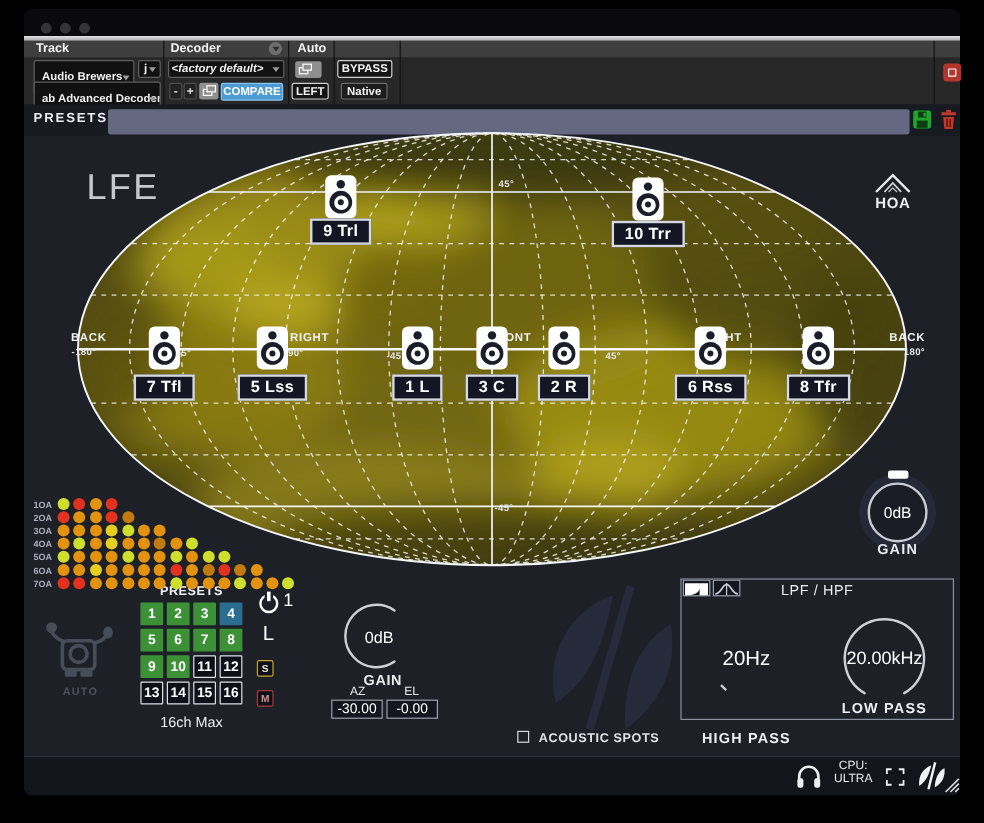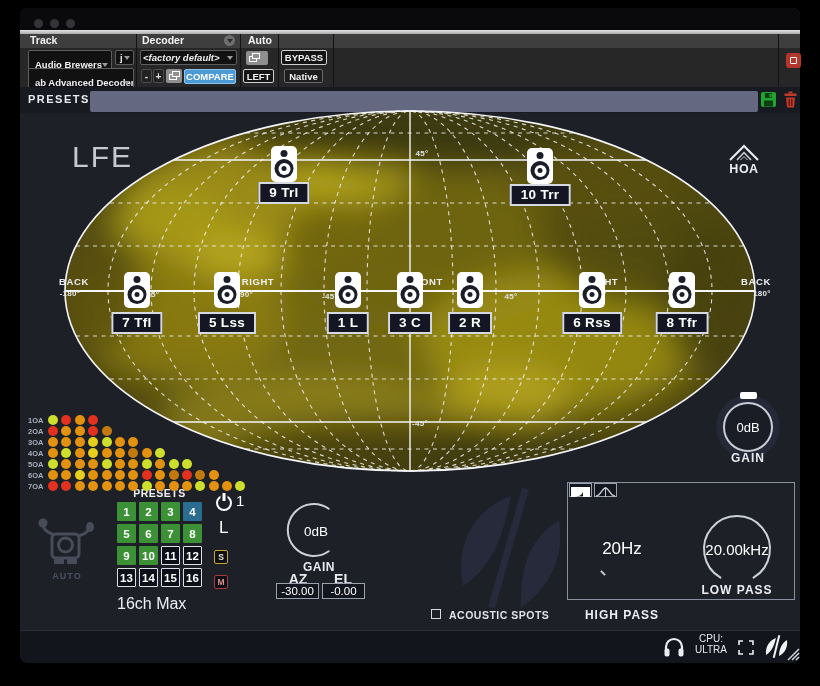--- a/index.html
+++ b/index.html
@@ -60,34 +60,34 @@
   .meter-row{display:flex;align-items:center;height:10px;margin-bottom:1px;}
   .meter-label{width:20px;font-size:7.5px;font-weight:bold;color:#a9aebc;}
   .meter-dot{width:10px;height:10px;border-radius:50%;margin-right:3.4px;flex:none;}
   
   .ch-title{position:absolute;left:117px;top:487px;width:85px;text-align:center;font-size:10.5px;font-weight:bold;letter-spacing:.5px;color:#f0f1f4;}
   #channel-grid{position:absolute;left:117px;top:502px;display:grid;grid-template-columns:repeat(4,19px);grid-auto-rows:19px;gap:3px;}
   .ch-cell{box-sizing:border-box;display:flex;align-items:center;justify-content:center;font-size:11.5px;font-weight:bold;color:#fff;border-radius:1px;}
   .ch-cell.on{background:#3c9136;}
   .ch-cell.sel{background:#2b6d90;}
   .ch-cell.off{background:#0e1019;border:1.5px solid #dde0e8;}
-  .ch-footer{position:absolute;left:117px;top:595px;width:85px;text-align:left;font-size:16px;color:#eceef2;}
+  .ch-footer{position:absolute;left:117px;top:595px;width:85px;text-align:center;font-size:12px;color:#eceef2;}
   .power{position:absolute;left:216px;top:495px;width:12px;height:12px;border:2.5px solid #fff;border-radius:50%;}
   .power span{position:absolute;left:50%;top:-4px;transform:translateX(-50%);width:3px;height:8px;background:#fff;box-shadow:-2px 0 0 #1e2028,2px 0 0 #1e2028;}
   .pw-count{position:absolute;left:236px;top:492px;font-size:15px;color:#fff;}
   .ch-letter{position:absolute;left:219px;top:518px;font-size:17px;color:#fff;}
   .sm-btn{position:absolute;width:14px;height:14px;box-sizing:border-box;display:flex;align-items:center;justify-content:center;
           font-size:8.5px;font-weight:bold;background:#0e1019;border-radius:2px;}
   .sm-btn.s{left:214px;top:550px;border:1.5px solid #c9a52a;color:#e8e4c8;}
   .sm-btn.m{left:214px;top:575px;border:1.5px solid #a83a38;color:#d98f8d;}
   .auto-label{position:absolute;left:46px;top:571px;width:42px;text-align:center;font-size:9px;font-weight:bold;letter-spacing:1px;color:#4c515f;}
   
   .sgain-value{position:absolute;left:316px;top:531px;transform:translate(-50%,-50%);font-size:13.5px;color:#fff;z-index:4;}
   .sgain-label{position:absolute;left:319px;top:560px;transform:translateX(-50%);font-size:12px;font-weight:bold;letter-spacing:.5px;color:#e8eaee;}
-  .azel-label{position:absolute;transform:translateX(-50%);font-size:14px;font-weight:bold;color:#e8eaee;}
+  .azel-label{position:absolute;transform:translateX(-50%);font-size:10px;font-weight:normal;color:#e8eaee;}
   .azel-box{position:absolute;width:43px;height:16px;box-sizing:border-box;background:#14161f;border:1px solid #9aa0ac;
             display:flex;align-items:center;justify-content:center;font-size:11.5px;color:#fff;}
   
   .asp-check{position:absolute;left:431px;top:609px;width:10px;height:10px;box-sizing:border-box;border:1.5px solid #d6d9e0;}
   .asp-label{position:absolute;left:449px;top:609px;font-size:10.5px;font-weight:bold;letter-spacing:.5px;color:#e0e2e8;}
   
   .lpf-panel{position:absolute;left:567px;top:482px;width:228px;height:118px;box-sizing:border-box;border:1px solid #8b90a0;}
   .filt-btn{position:absolute;width:23px;height:14px;box-sizing:border-box;background:#14161f;border:1px solid #9aa0ac;}
   .lpf-title{position:absolute;left:567px;top:485px;width:228px;text-align:center;font-size:12px;color:#eceef2;letter-spacing:.5px;}
   .hp-value{position:absolute;left:622px;top:549px;transform:translate(-50%,-50%);font-size:17px;color:#fff;}
@@ -516,20 +516,21 @@
         <path d="M1,11 C9,11 12,8 13,1 L1,1 Z M13,1 L20,1 L20,11 L13,11" fill="#fff" stroke="#fff" stroke-width="0" transform="scale(1,1)"></path>
         <path d="M1,11 C10,11 13,9 14,2 L1,2 Z" fill="#fff"></path>
       </svg>
   </div>
   <div class="filt-btn" style="left:594px;top:483px">
     <svg width="21" height="12" viewBox="0 0 21 12">
         <path d="M1,10 C6,10 7,2 10.5,2 C14,2 15,10 20,10" fill="none" stroke="#c8ccd4" stroke-width="1.4"></path>
         <path d="M10.5,1 V11" stroke="#c8ccd4" stroke-width="1"></path>
       </svg>
   </div>
+  <div class="lpf-title">LPF / HPF</div>
   <div class="hp-value">20Hz</div>
   <div class="hp-tick"></div>
   <div class="filt-label" style="left:622px;top:608px">HIGH PASS</div>
   <svg class="abs" style="left:700px;top:512px" width="74" height="74" viewBox="700 512 74 74">
     <path d="M720.5,577.6 A33,33 0 1 1 753.5,577.6" fill="none" stroke="#ccd0d8" stroke-width="2" stroke-linecap="round"></path>
   </svg>
   <div class="lp-value">20.00kHz</div>
   <div class="filt-label" style="left:737px;top:583px">LOW PASS</div>
 
   <div class="status-bar"></div>

